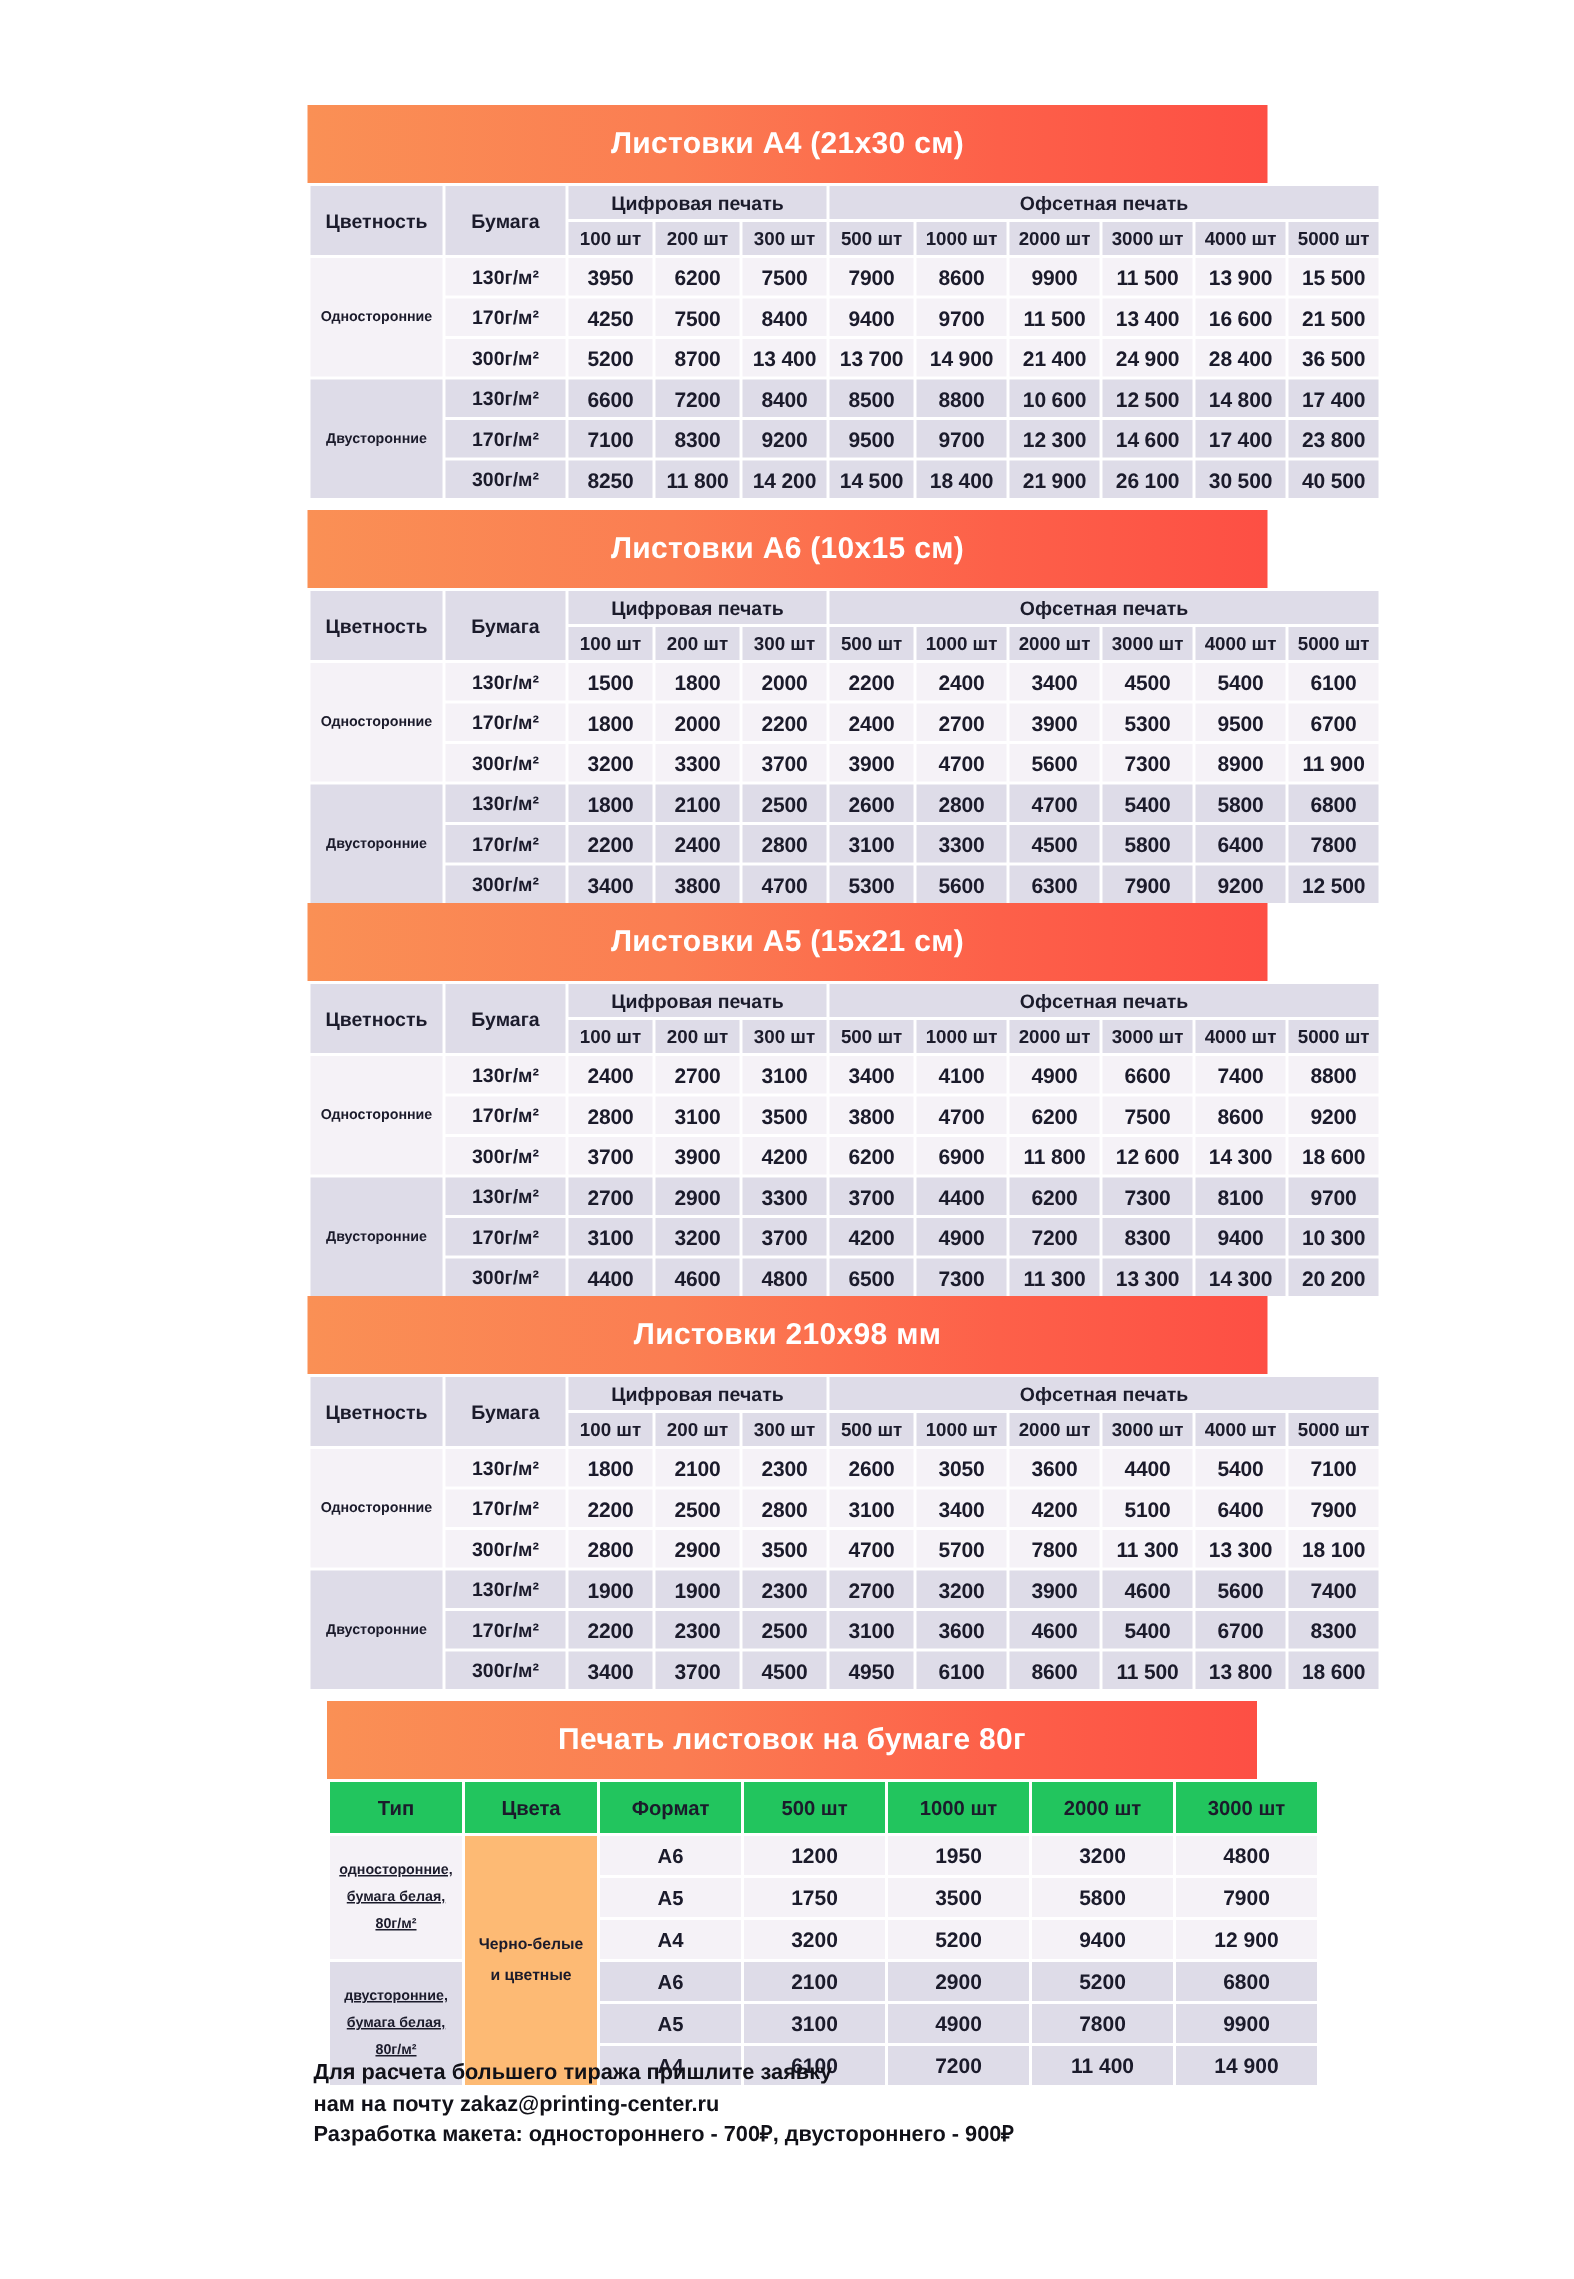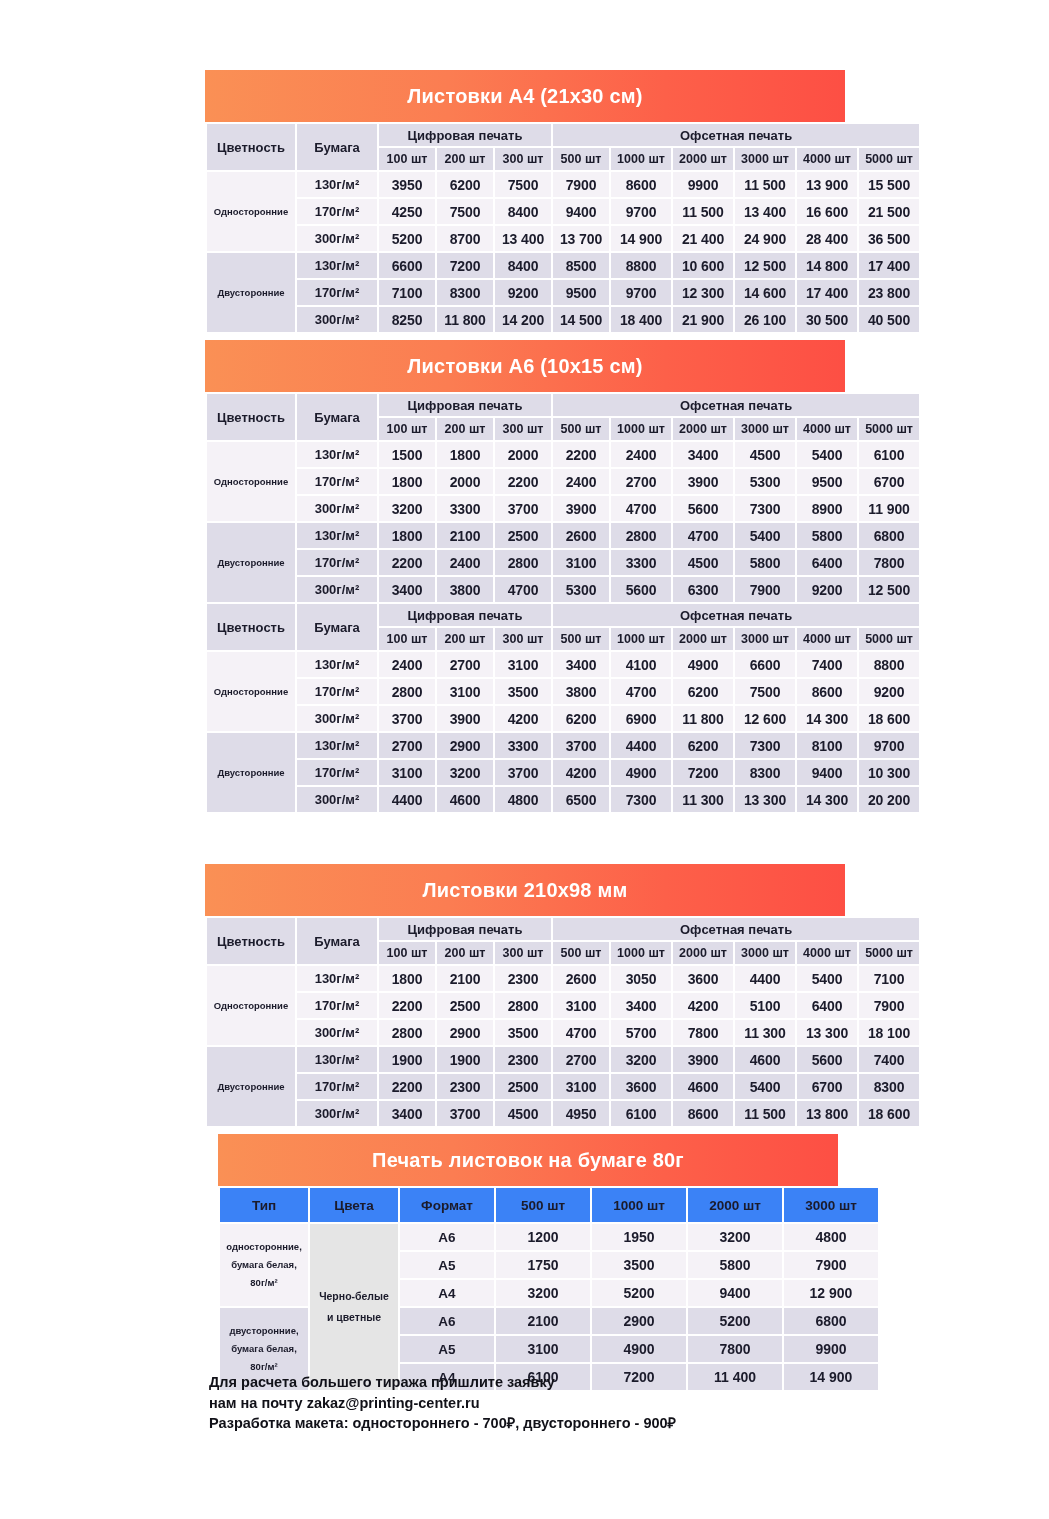--- a/index.html
+++ b/index.html
@@ -77,34 +77,35 @@
     font-weight: bold;
   }
   td.side {
     font-size: 9.5px;
     font-weight: bold;
   }
 
   
   table.grid2 td { font-weight: bold; }
   .t5-hdr {
-    background: #3b82f6;
+    background: #22c55e;
     font-size: 13.5px;
     height: 34px;
   }
   .t5-cell {
     height: 26px;
     font-size: 14px;
     font-weight: normal;
   }
   .t5-fmt { font-size: 13.5px; font-weight: bold; }
   .t5-type {
     font-size: 9.5px;
     font-weight: bold;
     line-height: 1.9;
+    text-decoration: underline;
   }
   .t5-colors {
     font-size: 10.5px;
     font-weight: bold;
     line-height: 2.0;
   }
 
   
   .footer {
     position: absolute;
@@ -349,20 +350,23 @@
               <td class="rowB cell">5600</td>
               <td class="rowB cell">6300</td>
               <td class="rowB cell">7900</td>
               <td class="rowB cell">9200</td>
               <td class="rowB cell">12 500</td>
             </tr>
           </tbody>
         </table>
       </div>
       <div class="block" style="left: 205px; top: 602px; width: 640px;">
+        <div class="band">
+          <div class="band-title">Листовки А5 (15х21 см)</div>
+        </div>
         <table class="grid">
           <colgroup>
             <col style="width: 88px;">
             <col style="width: 80px;">
             <col style="width: 56px;">
             <col style="width: 56px;">
             <col style="width: 56px;">
             <col style="width: 56px;">
             <col style="width: 60px;">
             <col style="width: 60px;">
@@ -607,21 +611,21 @@
               <th class="t5-hdr">3000 шт</th>
             </tr>
           </thead>
           <tbody>
             <tr>
               <td class="rowA t5-type" rowspan="3">
                 <div>односторонние,</div>
                 <div>бумага белая,</div>
                 <div>80г/м²</div>
               </td>
-              <td class="rowA t5-colors" rowspan="6" style="background: #e5e5e5;">
+              <td class="rowA t5-colors" rowspan="6" style="background: #fdba74;">
                 <div>Черно-белые</div>
                 <div>и цветные</div>
               </td>
               <td class="rowA t5-fmt">А6</td>
               <td class="rowA t5-cell">1200</td>
               <td class="rowA t5-cell">1950</td>
               <td class="rowA t5-cell">3200</td>
               <td class="rowA t5-cell">4800</td>
             </tr>
             <tr>

